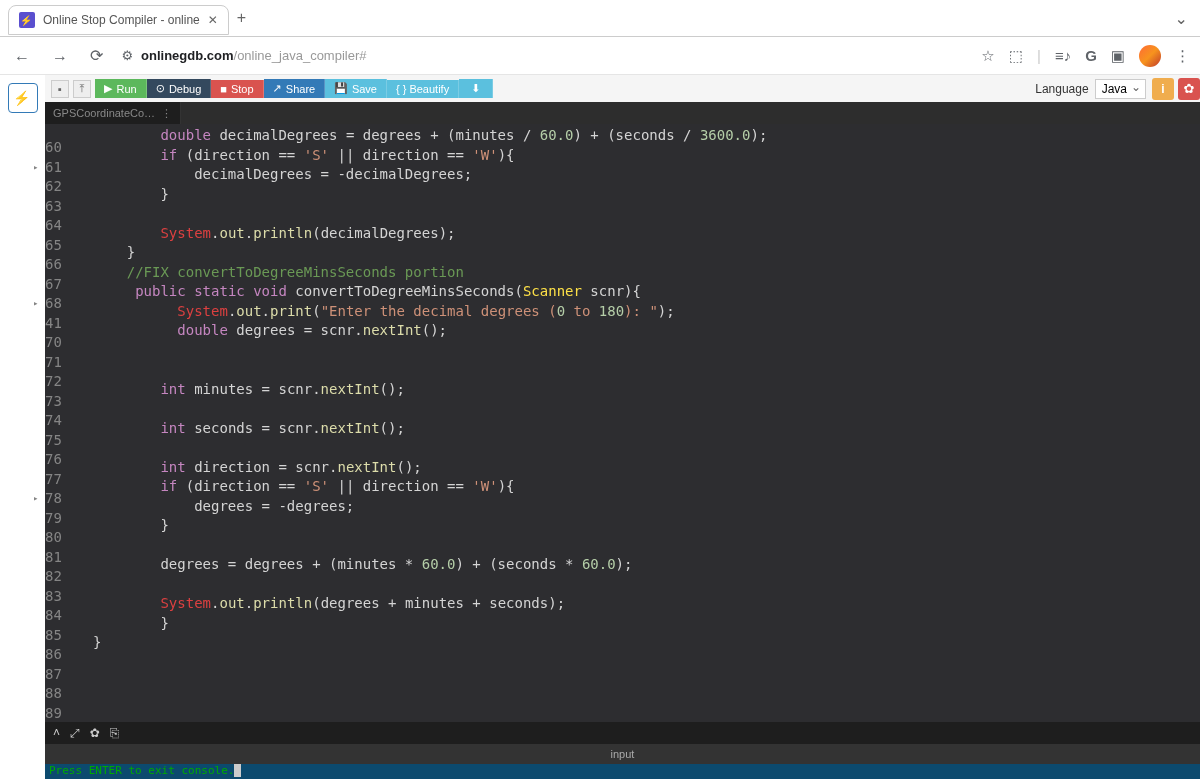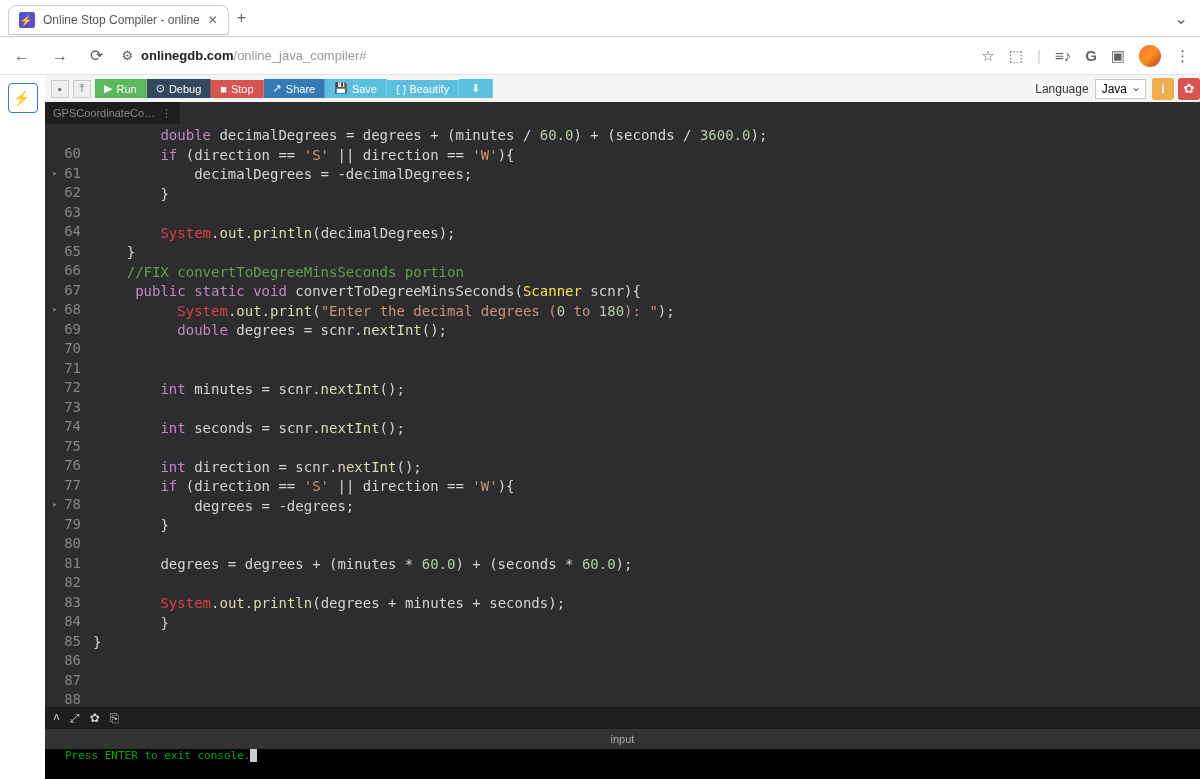--- a/index.html
+++ b/index.html
@@ -40,36 +40,36 @@
 .lang-box{display:flex;align-items:center;gap:6px;font-size:12px;margin-right:6px}
 .lang-label{color:#333}
 .lang-select{background:#fff;border:1px solid #ccc;padding:2px 18px 2px 6px;font-size:12px;position:relative}
 .lang-select::after{content:'⌄';position:absolute;right:4px;top:0;color:#666}
 .tb-info{width:22px;height:22px;background:#f0ad4e;color:#fff;border-radius:3px;display:flex;align-items:center;justify-content:center;font-size:12px;font-weight:bold;margin-right:4px}
 .tb-gear{width:22px;height:22px;background:#d9534f;color:#fff;border-radius:3px;display:flex;align-items:center;justify-content:center;font-size:13px}
 .file-tabs{height:22px;background:#2d2d2d;display:flex;align-items:stretch}
 .file-tab{background:#1e1e1e;color:#888;font-size:11px;padding:4px 8px;display:flex;align-items:center;gap:6px;border-right:1px solid #333}
 .file-tab-dots{color:#888;cursor:pointer}
 .editor{flex:1;background:#2d2d30;display:flex;font-family:'Menlo','Consolas',monospace;font-size:14px;line-height:19.5px;overflow:hidden}
-.gutter{width:48px;background:#2d2d30;color:#858585;text-align:right;padding-right:12px;padding-top:20px}
+.gutter{width:48px;background:#2d2d30;color:#858585;text-align:left;padding-right:12px;padding-top:14px}
 .gutter div{height:19.5px}
 .gutter .fold::before{content:'▸';position:absolute;margin-left:-12px;font-size:9px}
 .code{flex:1;color:#d4d4d4;padding-top:2px;white-space:pre}
 .code div{height:19.5px}
 .kw{color:#c586c0}
 .type{color:#fde047}
 .str{color:#ce9178}
 .num{color:#b5cea8}
 .cmt{color:#6a9955;}
 .fn{color:#dcdcaa}
 .cls{color:#dc4040}
 .bottom-bar{height:22px;background:#1e1e1e;display:flex;align-items:center;padding:0 8px;gap:10px}
 .bottom-bar span{color:#ccc;font-size:12px;cursor:pointer}
 .console-tab{height:20px;background:#333;color:#aaa;font-size:11px;text-align:center;line-height:20px}
-.console-out{height:30px;background:#000000;color:#0a0;font-family:monospace;font-size:11px;padding-left:20px;overflow:hidden}
+.console-out{height:15px;background:#0c4a6e;color:#0a0;font-family:monospace;font-size:11px;padding-left:4px;overflow:hidden}
 </style>
 </head>
 <body>
 
 <div class="chrome-top">
   <div class="tab">
     <div class="tab-favicon">⚡</div>
     <span class="tab-title">Online Stop Compiler - online</span>
     <span class="tab-close">✕</span>
   </div>
@@ -152,21 +152,21 @@
       <div class="gutter" id="gutter">
           <div>60</div>
           <div class="fold">61</div>
           <div>62</div>
           <div>63</div>
           <div>64</div>
           <div>65</div>
           <div>66</div>
           <div>67</div>
           <div class="fold">68</div>
-          <div>69</div>
+          <div>41</div>
           <div>70</div>
           <div>71</div>
           <div>72</div>
           <div>73</div>
           <div>74</div>
           <div>75</div>
           <div>76</div>
           <div>77</div>
           <div class="fold">78</div>
           <div>79</div>

